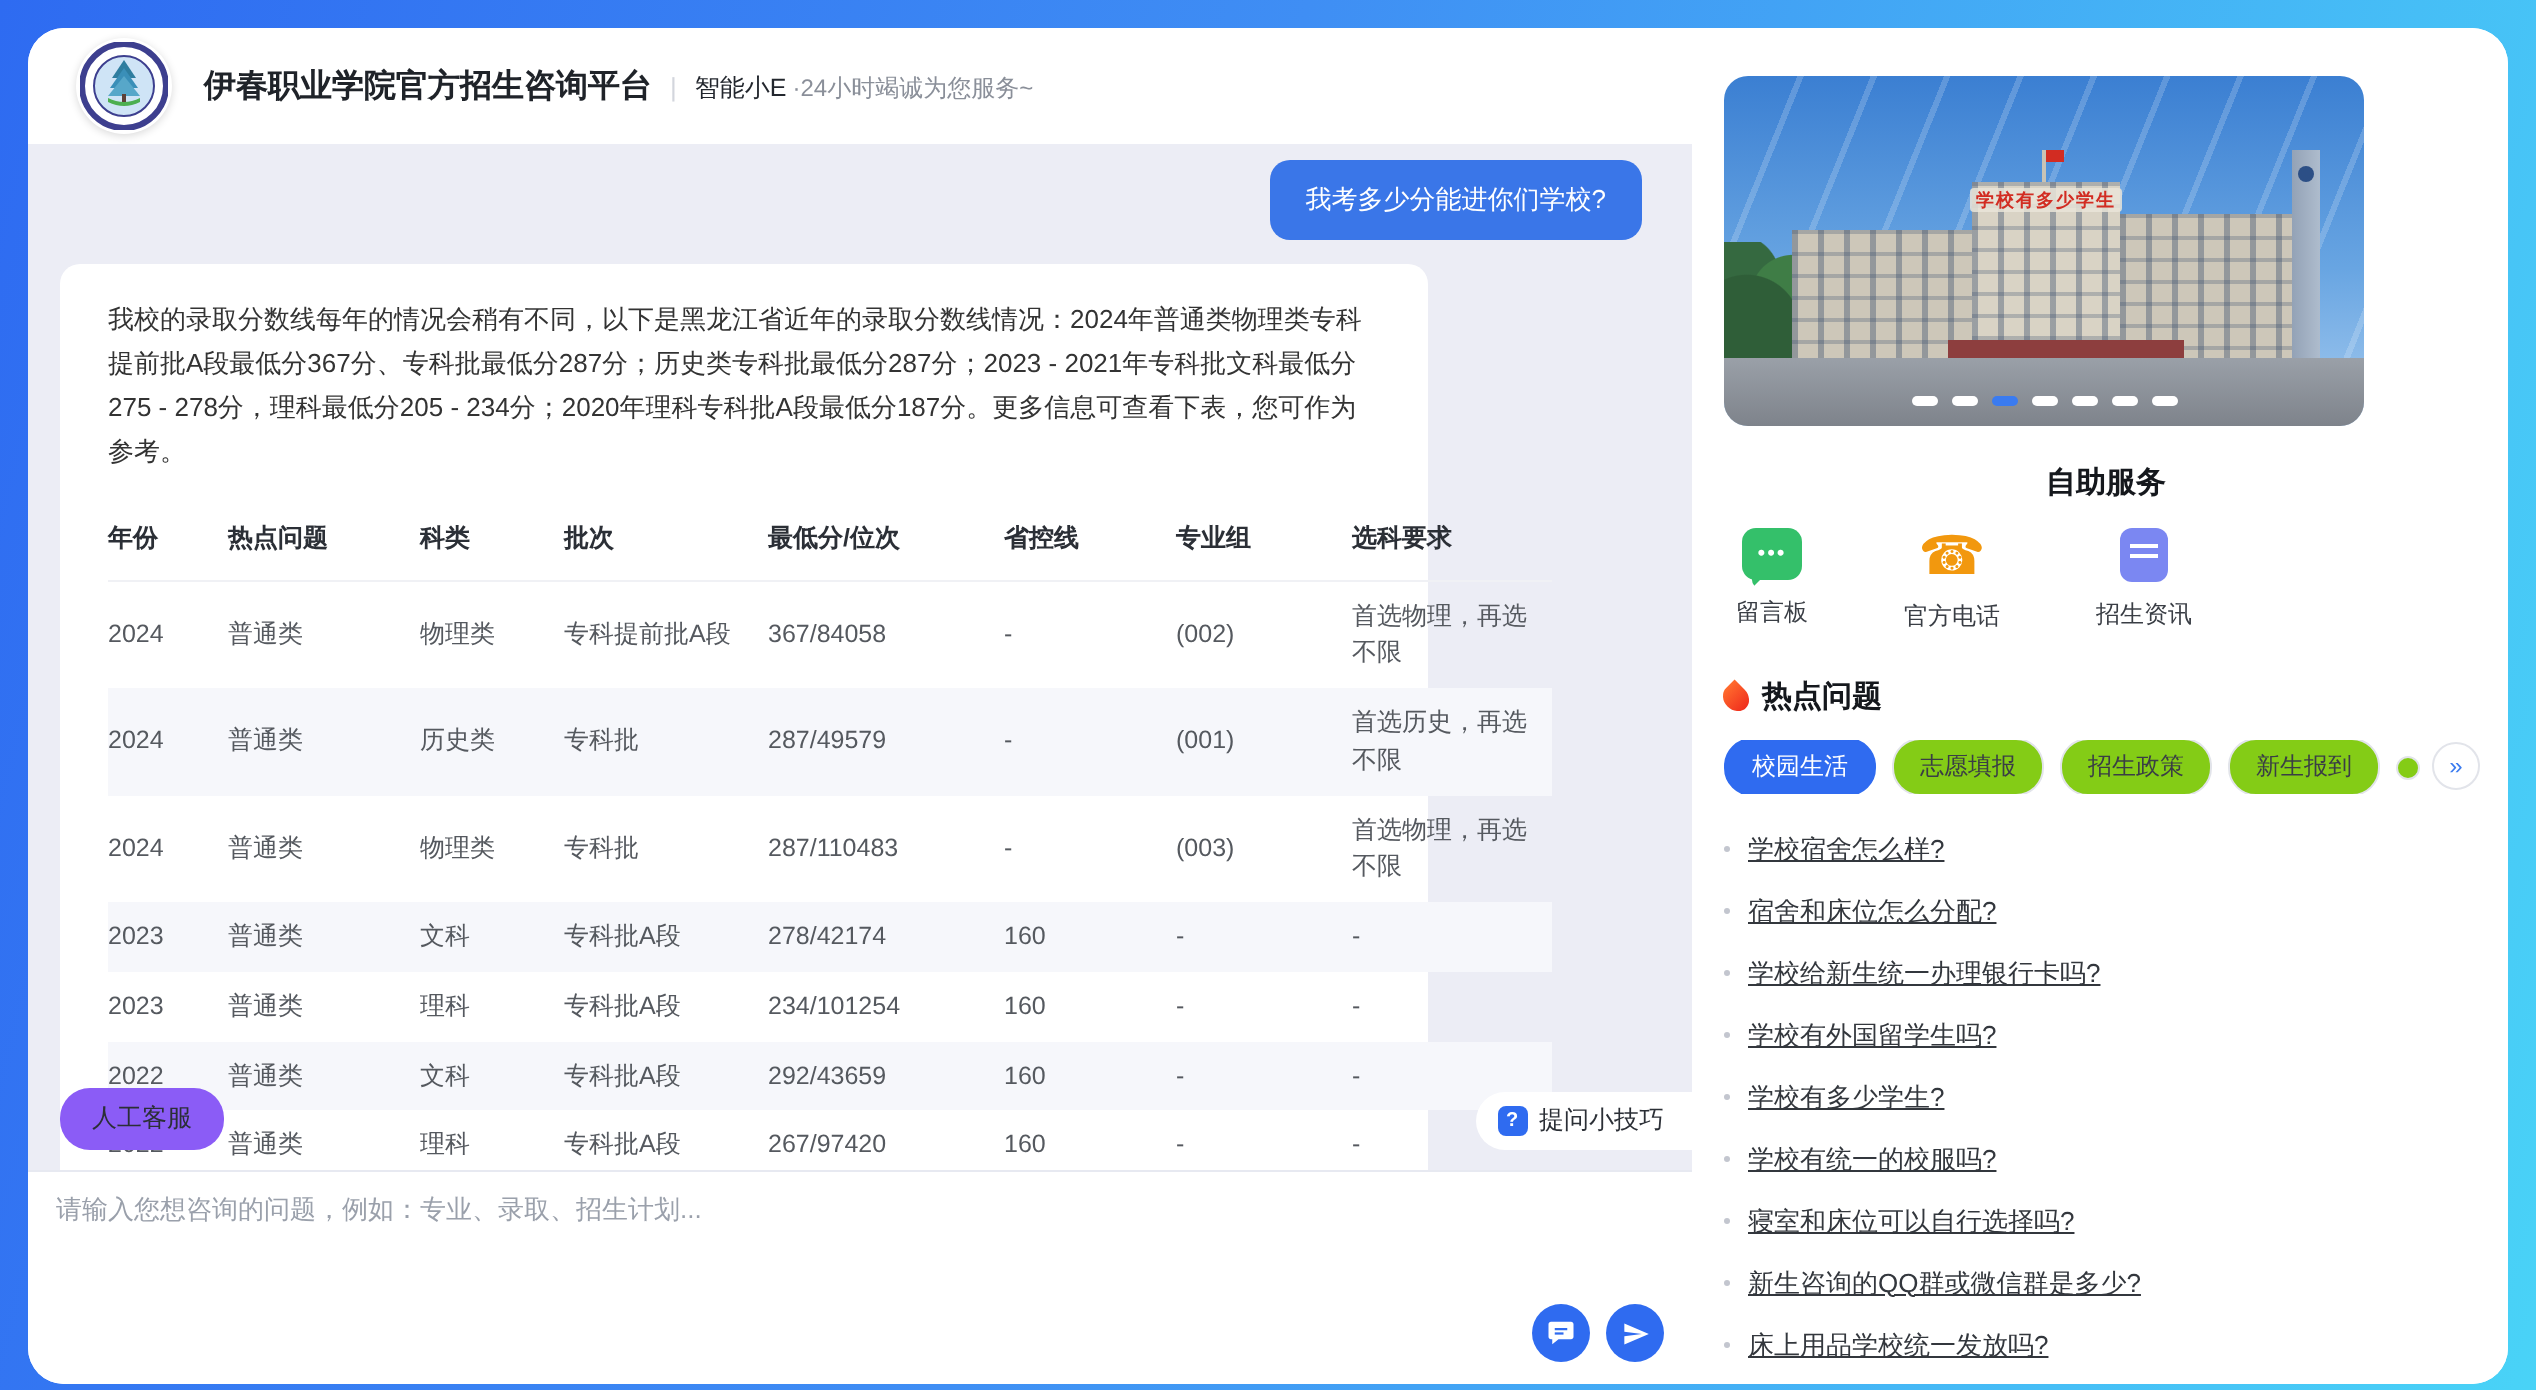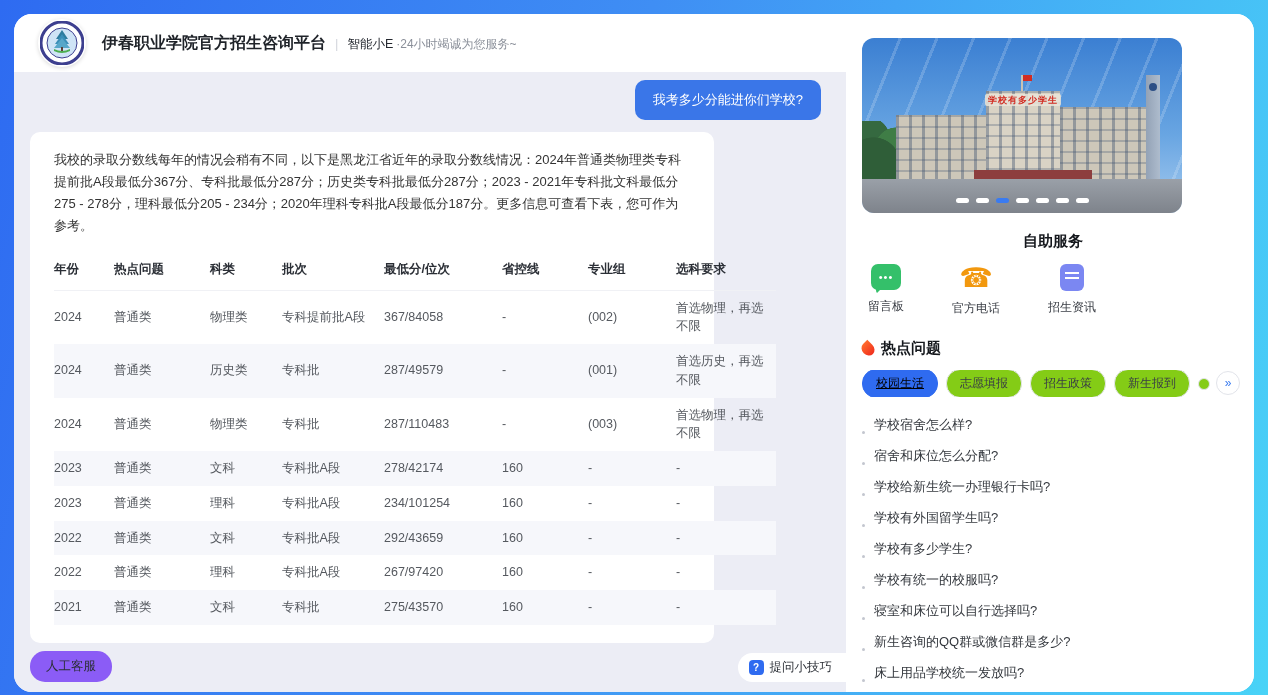--- a/index.html
+++ b/index.html
@@ -114,29 +114,29 @@
   .hot-title { margin:22px 0 12px 0; font-size:15px; font-weight:bold; color:#15181d;
     display:flex; align-items:center; gap:7px; }
   .flame { width:12px; height:14px; background:linear-gradient(180deg,#ff6b2d,#f02f1e);
     border-radius:50% 0 50% 50%; transform:rotate(-45deg); }
 
   .tags { display:flex; align-items:center; gap:8px; position:relative; overflow:hidden;
     padding-right:32px; height:27px; }
   .tag-list { display:flex; gap:8px; flex:none; }
   .tag { font-size:12px; padding:5px 13px; border-radius:14px; white-space:nowrap;
     background:#84cc16; border:1px solid #e2e4ea; color:#3a3e45; cursor:pointer; }
-  .tag.active { background:#2f6bf0; border-color:#2f6bf0; color:#000000;text-decoration:underline; }
+  .tag.active { background:#2f6bf0; border-color:#2f6bf0; color:#ffffff; }
   .tag.partial { width:12px; padding:5px 0; flex:none; }
   .more-circle { position:absolute; right:2px; top:1px; width:24px; height:24px; border-radius:50%;
     background:#fff; border:1px solid #e2e4ea; color:#3a7bf0; font-size:12px;
     display:flex; align-items:center; justify-content:center; cursor:pointer; }
 
   .questions { list-style:none; margin-top:12px; }
-  .questions li { display:flex; align-items:flex-end; gap:9px; font-size:13px; color:#33373d;
-    padding:6.5px 0; cursor:pointer; }
+  .questions li { display:flex; align-items:center; gap:9px; font-size:13px; color:#33373d;
+    padding:6.5px 0; cursor:pointer;text-decoration:underline; }
   .bullet { width:3px; height:3px; border-radius:50%; background:#c3c6cf; flex:none; }
 </style>
 </head>
 <body>
 
 <div class="page">
   <div class="card">
 
     <div class="left-col">
 
@@ -273,20 +273,35 @@
           </table>
         </div>
 
         <button class="agent-btn">人工客服</button>
         <div class="tips-btn">
           <span class="q-icon">?</span>
           <span>提问小技巧</span>
         </div>
       </div>
 
+      <div class="input-area">
+        <textarea placeholder="请输入您想咨询的问题，例如：专业、录取、招生计划..." style=""></textarea>
+        <button class="fab chat">
+          <svg width="15" height="15" viewBox="0 0 24 24">
+            <path fill="#fff" d="M4 3h16c1.1 0 2 .9 2 2v10c0 1.1-.9 2-2 2H10l-5 4v-4H4c-1.1 0-2-.9-2-2V5c0-1.1.9-2 2-2z"></path>
+            <rect x="7" y="8" width="10" height="1.8" fill="#2f6bf0"></rect>
+            <rect x="7" y="11.5" width="7" height="1.8" fill="#2f6bf0"></rect>
+          </svg>
+        </button>
+        <button class="fab send">
+          <svg width="14" height="14" viewBox="0 0 24 24">
+            <path fill="#fff" d="M2 21l21-9L2 3v7l15 2-15 2z"></path>
+          </svg>
+        </button>
+      </div>
     </div>
 
     <div class="sidebar">
 
       <div class="carousel">
         <div class="sky-streaks"></div>
         <div class="trees"></div>
         <div class="bld left"></div>
         <div class="bld right"></div>
         <div class="bld center">

